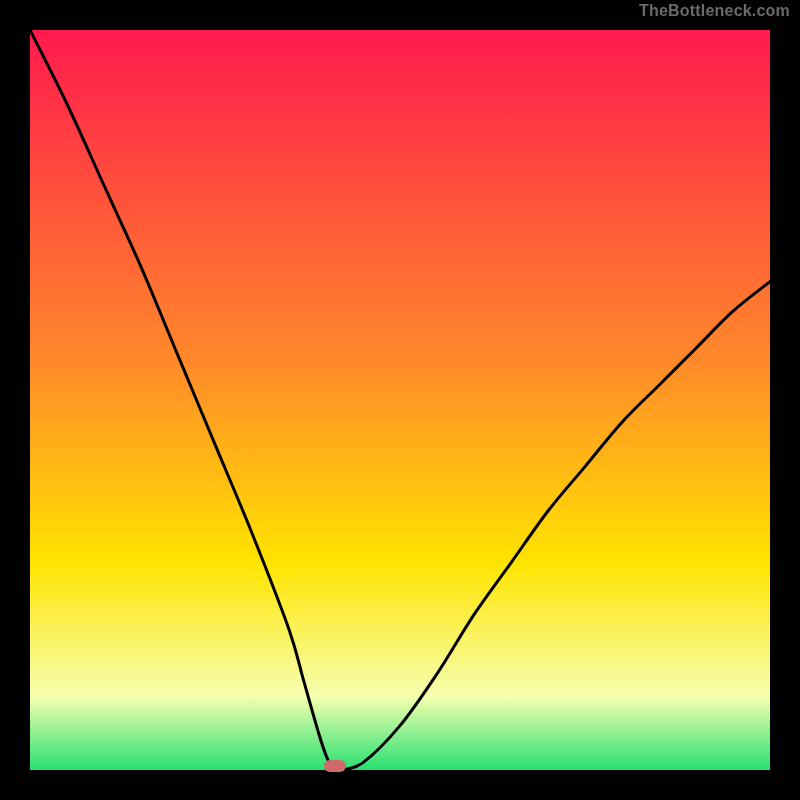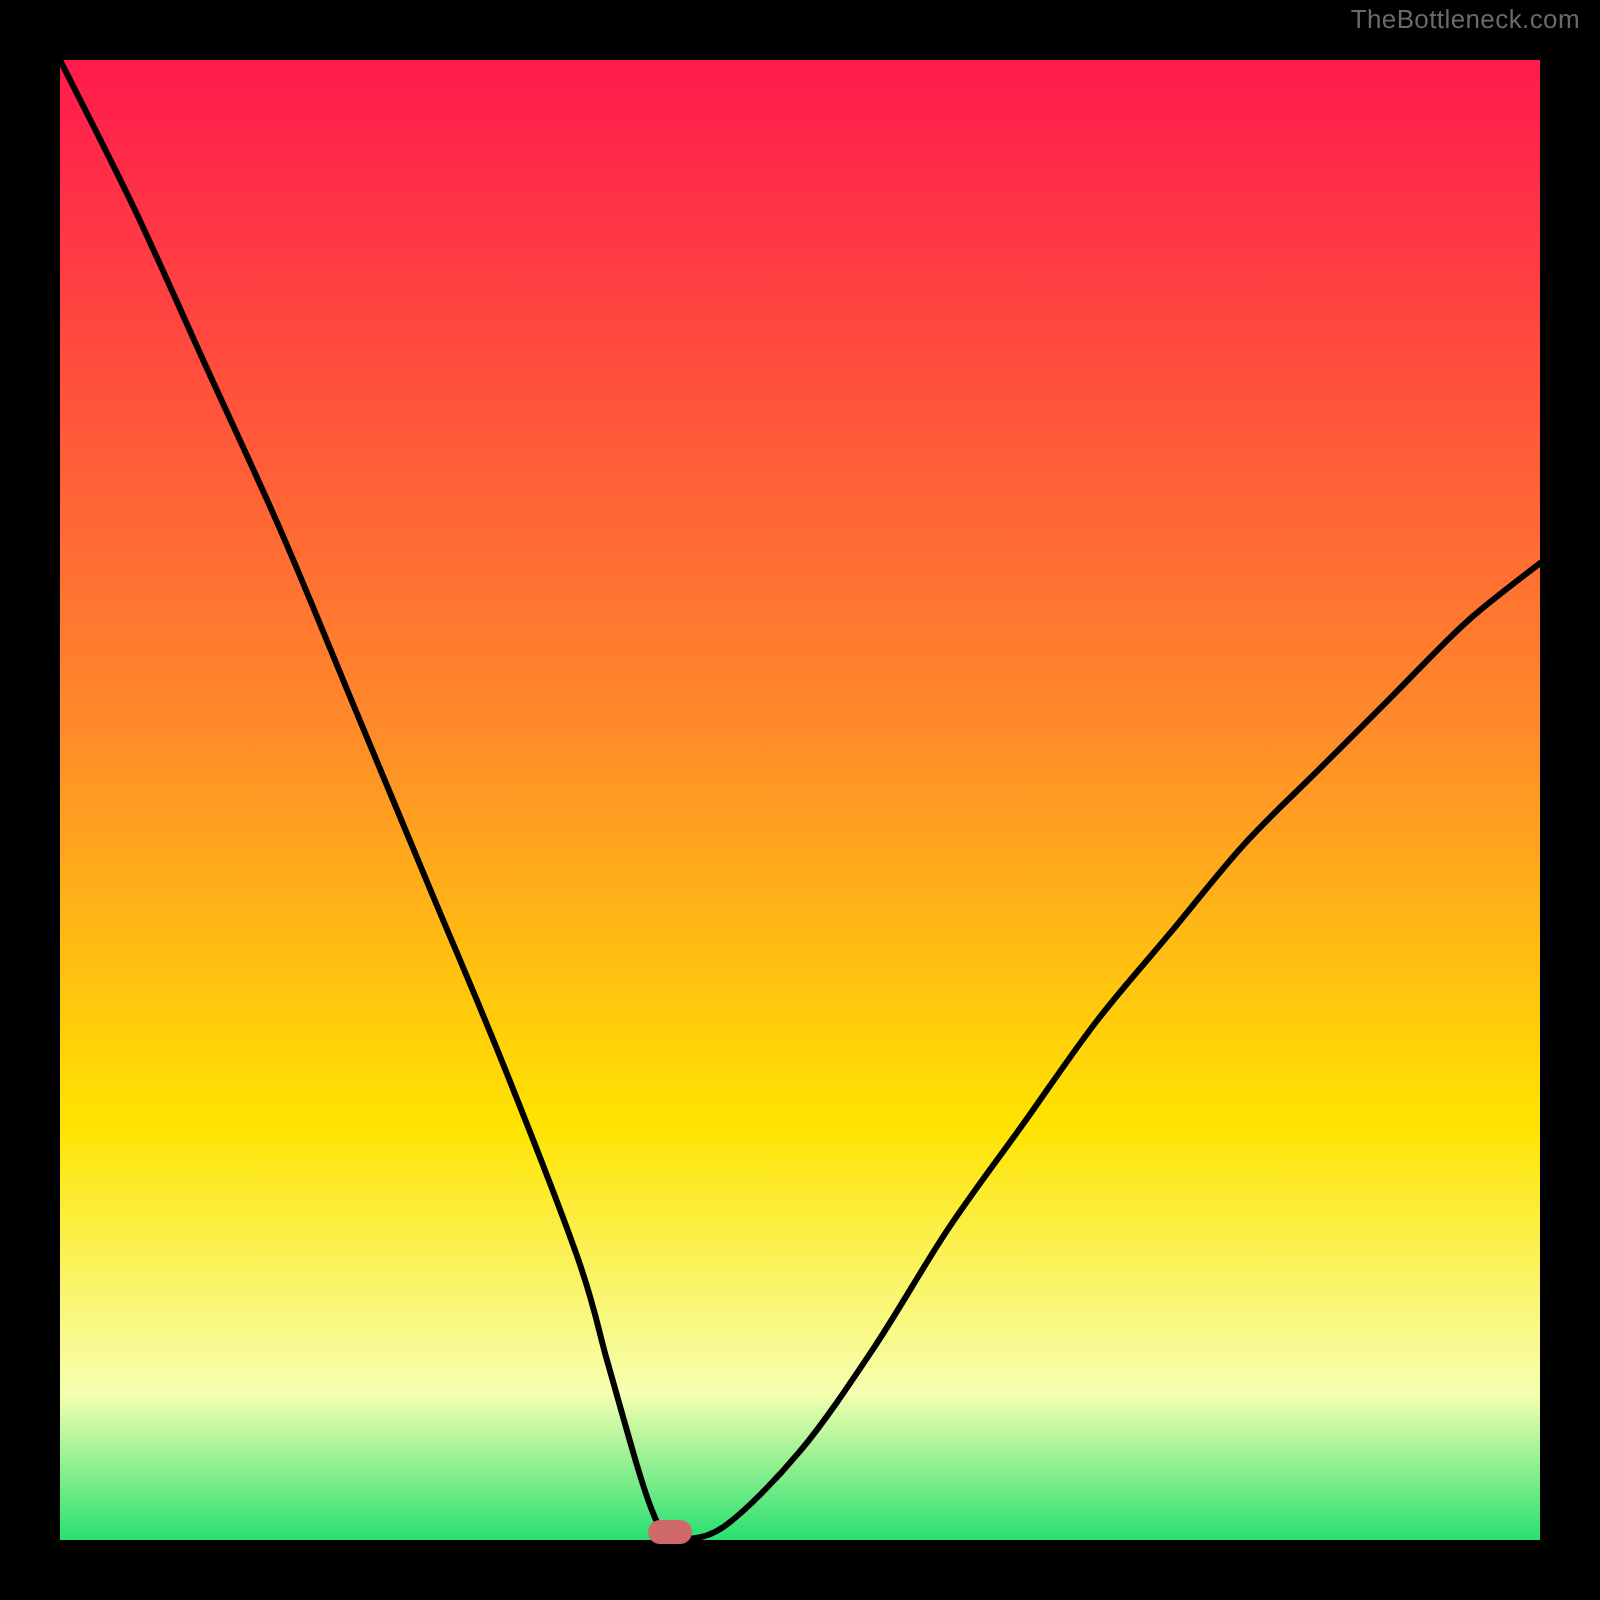--- a/index.html
+++ b/index.html
@@ -15,22 +15,22 @@
     position: relative;
     width: 800px;
     height: 800px;
     background: #000;
   }
   .attrib {
     position: absolute;
     top: 2px;
     right: 10px;
     color: #6a6a6a;
-    font-size: 13px;
-    font-weight: 400;
+    font-size: 16px;
+    font-weight: 700;
     letter-spacing: 0.2px;
   }
   .plot {
     position: absolute;
     left: 30px;
     top: 30px;
     width: 740px;
     height: 740px;
   }
   .plot svg {

